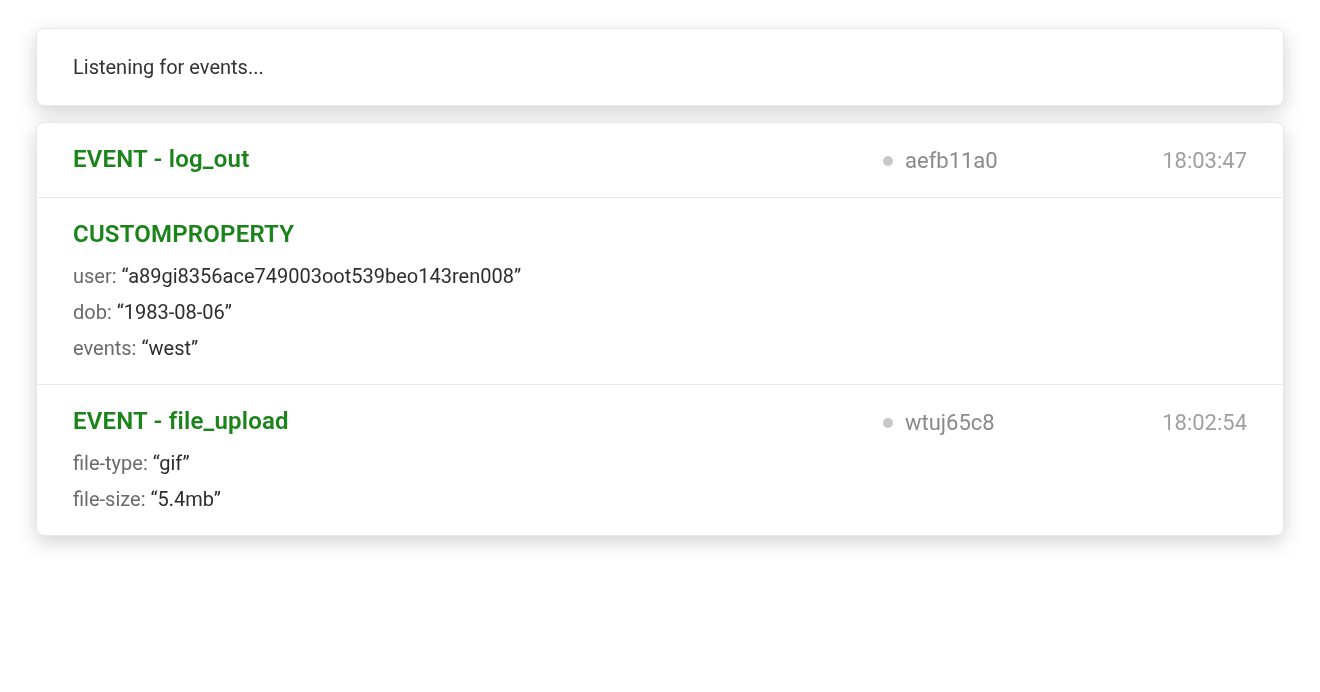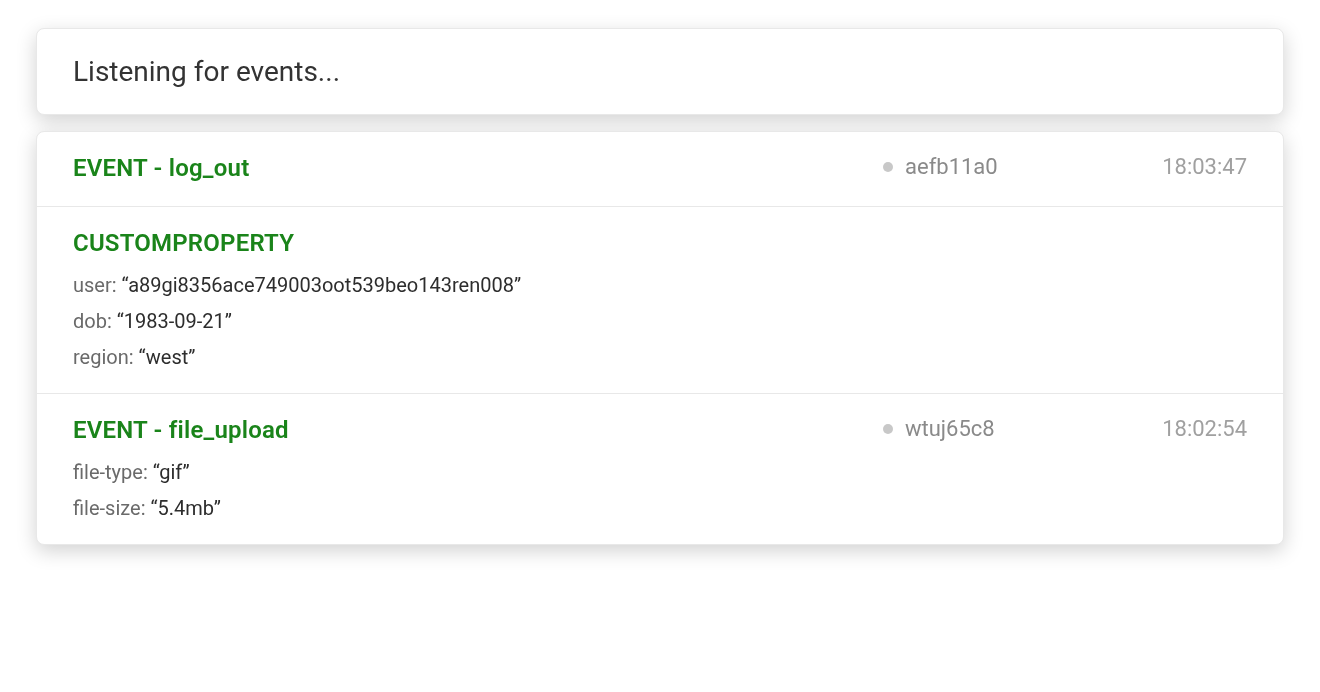--- a/index.html
+++ b/index.html
@@ -18,37 +18,37 @@
       background: #ffffff;
       border: 1px solid #e8e8e8;
       border-radius: 8px;
       box-shadow: 0 6px 20px rgba(0,0,0,0.18);
     }
     .header-card {
       padding: 26px 36px;
       margin-bottom: 16px;
     }
     .header-title {
-      font-size: 28px;
+      font-size: 20px;
       font-weight: 400;
       color: #333333;
     }
     .events-card {
       overflow: hidden;
     }
     .event-row {
       padding: 22px 36px 24px 36px;
       border-bottom: 1px solid #e8e8e8;
     }
     .event-row:last-child {
       border-bottom: none;
     }
     .event-header {
       display: flex;
-      align-items: flex-start;
+      align-items: flex-end;
       justify-content: space-between;
     }
     .event-title {
       font-size: 24px;
       font-weight: 600;
       color: #1a841a;
       letter-spacing: 0.2px;
     }
     .event-right {
       display: flex;
@@ -127,24 +127,24 @@
 
   <div class="event-row">
     <div class="event-header">
       <div class="event-title">CUSTOMPROPERTY</div>
     </div>
     <div class="props">
       <div class="prop-line">
         <span class="prop-key">user</span><span class="prop-key">: </span><span class="quote">“</span><span class="prop-val">a89gi8356ace749003oot539beo143ren008</span><span class="quote">”</span>
       </div>
       <div class="prop-line">
-        <span class="prop-key">dob</span><span class="prop-key">: </span><span class="quote">“</span><span class="prop-val">1983-09-21</span><span class="quote">”</span>
+        <span class="prop-key">dob</span><span class="prop-key">: </span><span class="quote">“</span><span class="prop-val">1983-08-06</span><span class="quote">”</span>
       </div>
       <div class="prop-line">
-        <span class="prop-key">region</span><span class="prop-key">: </span><span class="quote">“</span><span class="prop-val">west</span><span class="quote">”</span>
+        <span class="prop-key">events</span><span class="prop-key">: </span><span class="quote">“</span><span class="prop-val">west</span><span class="quote">”</span>
       </div>
     </div>
   </div>
 
   <div class="event-row">
     <div class="event-header">
       <div class="event-title">EVENT  -  file_upload</div>
       <div class="event-right">
         <div class="event-id-wrap">
           <span class="dot"></span>

